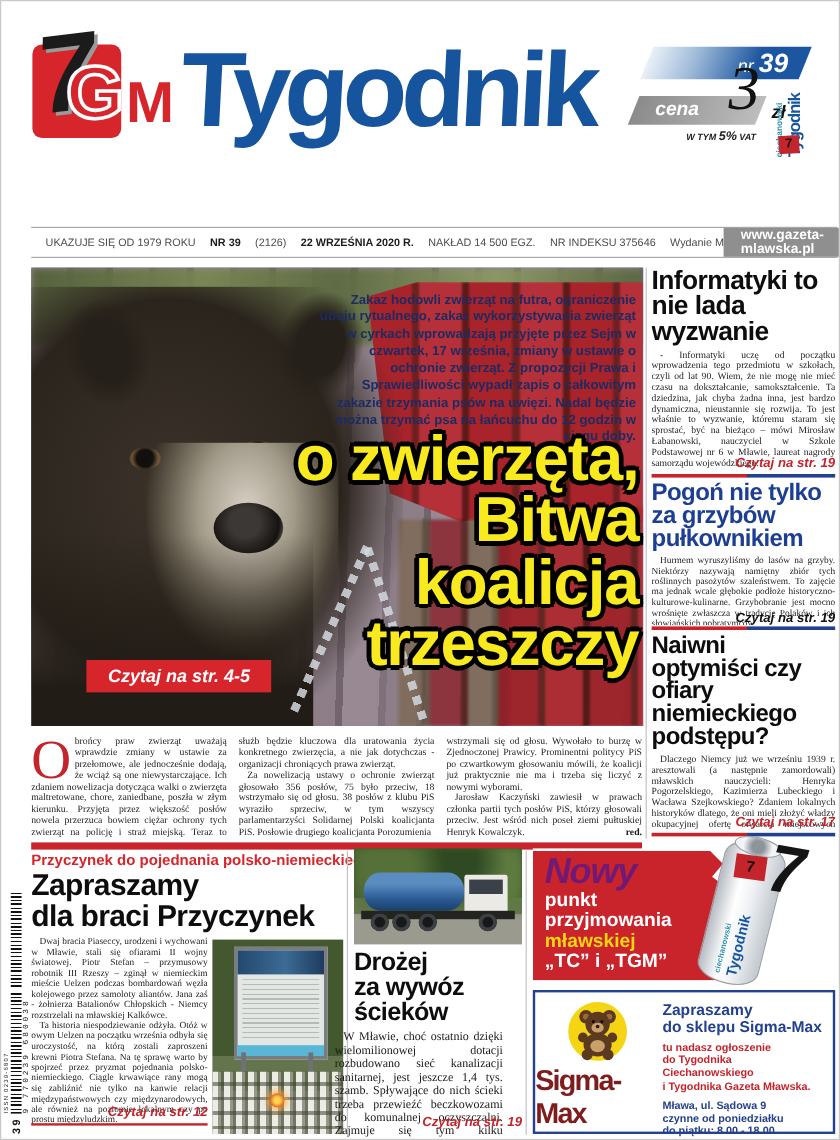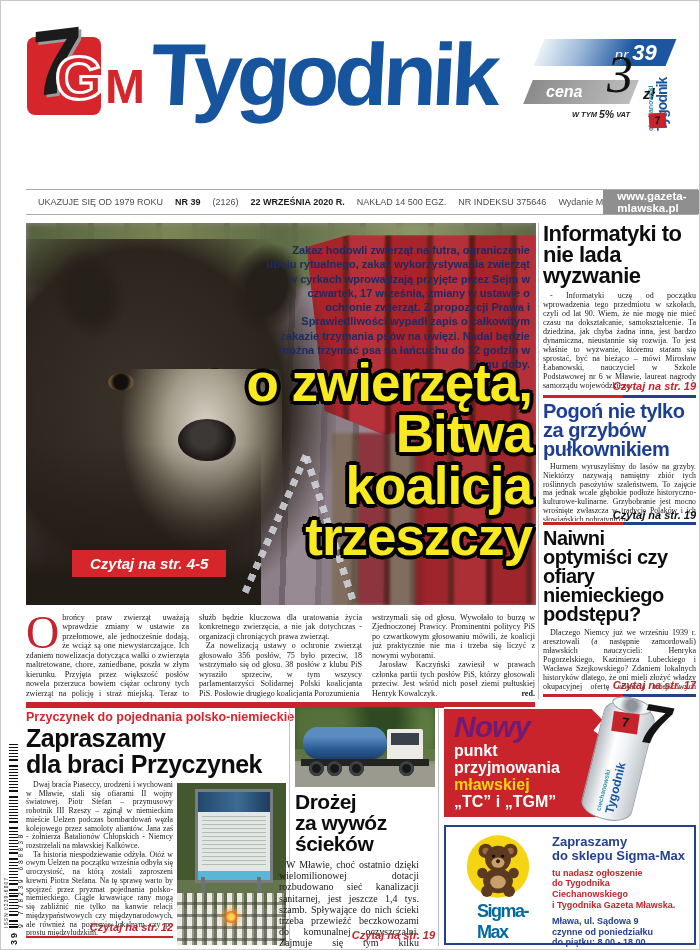--- a/index.html
+++ b/index.html
@@ -165,21 +165,21 @@
   .roll-title{position:absolute;left:0;top:32px;width:100%;height:80px;display:flex;justify-content:center;gap:1px;}
   .roll-title span{writing-mode:vertical-rl;transform:rotate(180deg);}
   .roll-t1{font-size:12px;font-weight:bold;color:#17549e;}
   .roll-t2{font-size:6.5px;font-weight:bold;color:#2f8fae;}
   .ad1-seven{position:absolute;left:196px;top:-10px;font-size:56px;font-weight:bold;color:#141414;
              transform:rotate(10deg) skewX(-8deg);line-height:1;}
 
   .ad2{left:443px;top:824px;width:252px;height:120px;border:2px solid #24418e;box-sizing:border-box;
        display:flex;background:#fff;}
   .ad2-left{width:104px;display:flex;flex-direction:column;align-items:center;padding-top:7px;}
-  .ad2-logo-text{font-size:18px;font-weight:bold;color:#0369a1;letter-spacing:-1.5px;margin-top:2px;padding-left:31px;}
+  .ad2-logo-text{font-size:24px;font-weight:bold;color:#7f1d1d;letter-spacing:-1.5px;margin-top:2px;}
   .ad2-right{flex:1;padding:8px 6px 0 2px;line-height:1.18;}
   .ad2-h{font-size:13px;font-weight:bold;color:#24418e;line-height:1.1;}
   .ad2-red{font-size:9px;font-weight:bold;color:#c4242b;line-height:1.2;margin-top:4px;}
   .ad2-blue{font-size:9px;font-weight:bold;color:#24418e;line-height:1.2;margin-top:5px;}
 
   
   .barcode{left:3px;top:742px;width:20px;height:202px;}
   .barcode-inner{position:absolute;left:0;top:202px;width:202px;height:20px;
                  transform:rotate(-90deg);transform-origin:0 0;display:flex;align-items:center;gap:3px;}
   .bc-issue{font-size:9px;font-weight:bold;color:#111;letter-spacing:2px;}

